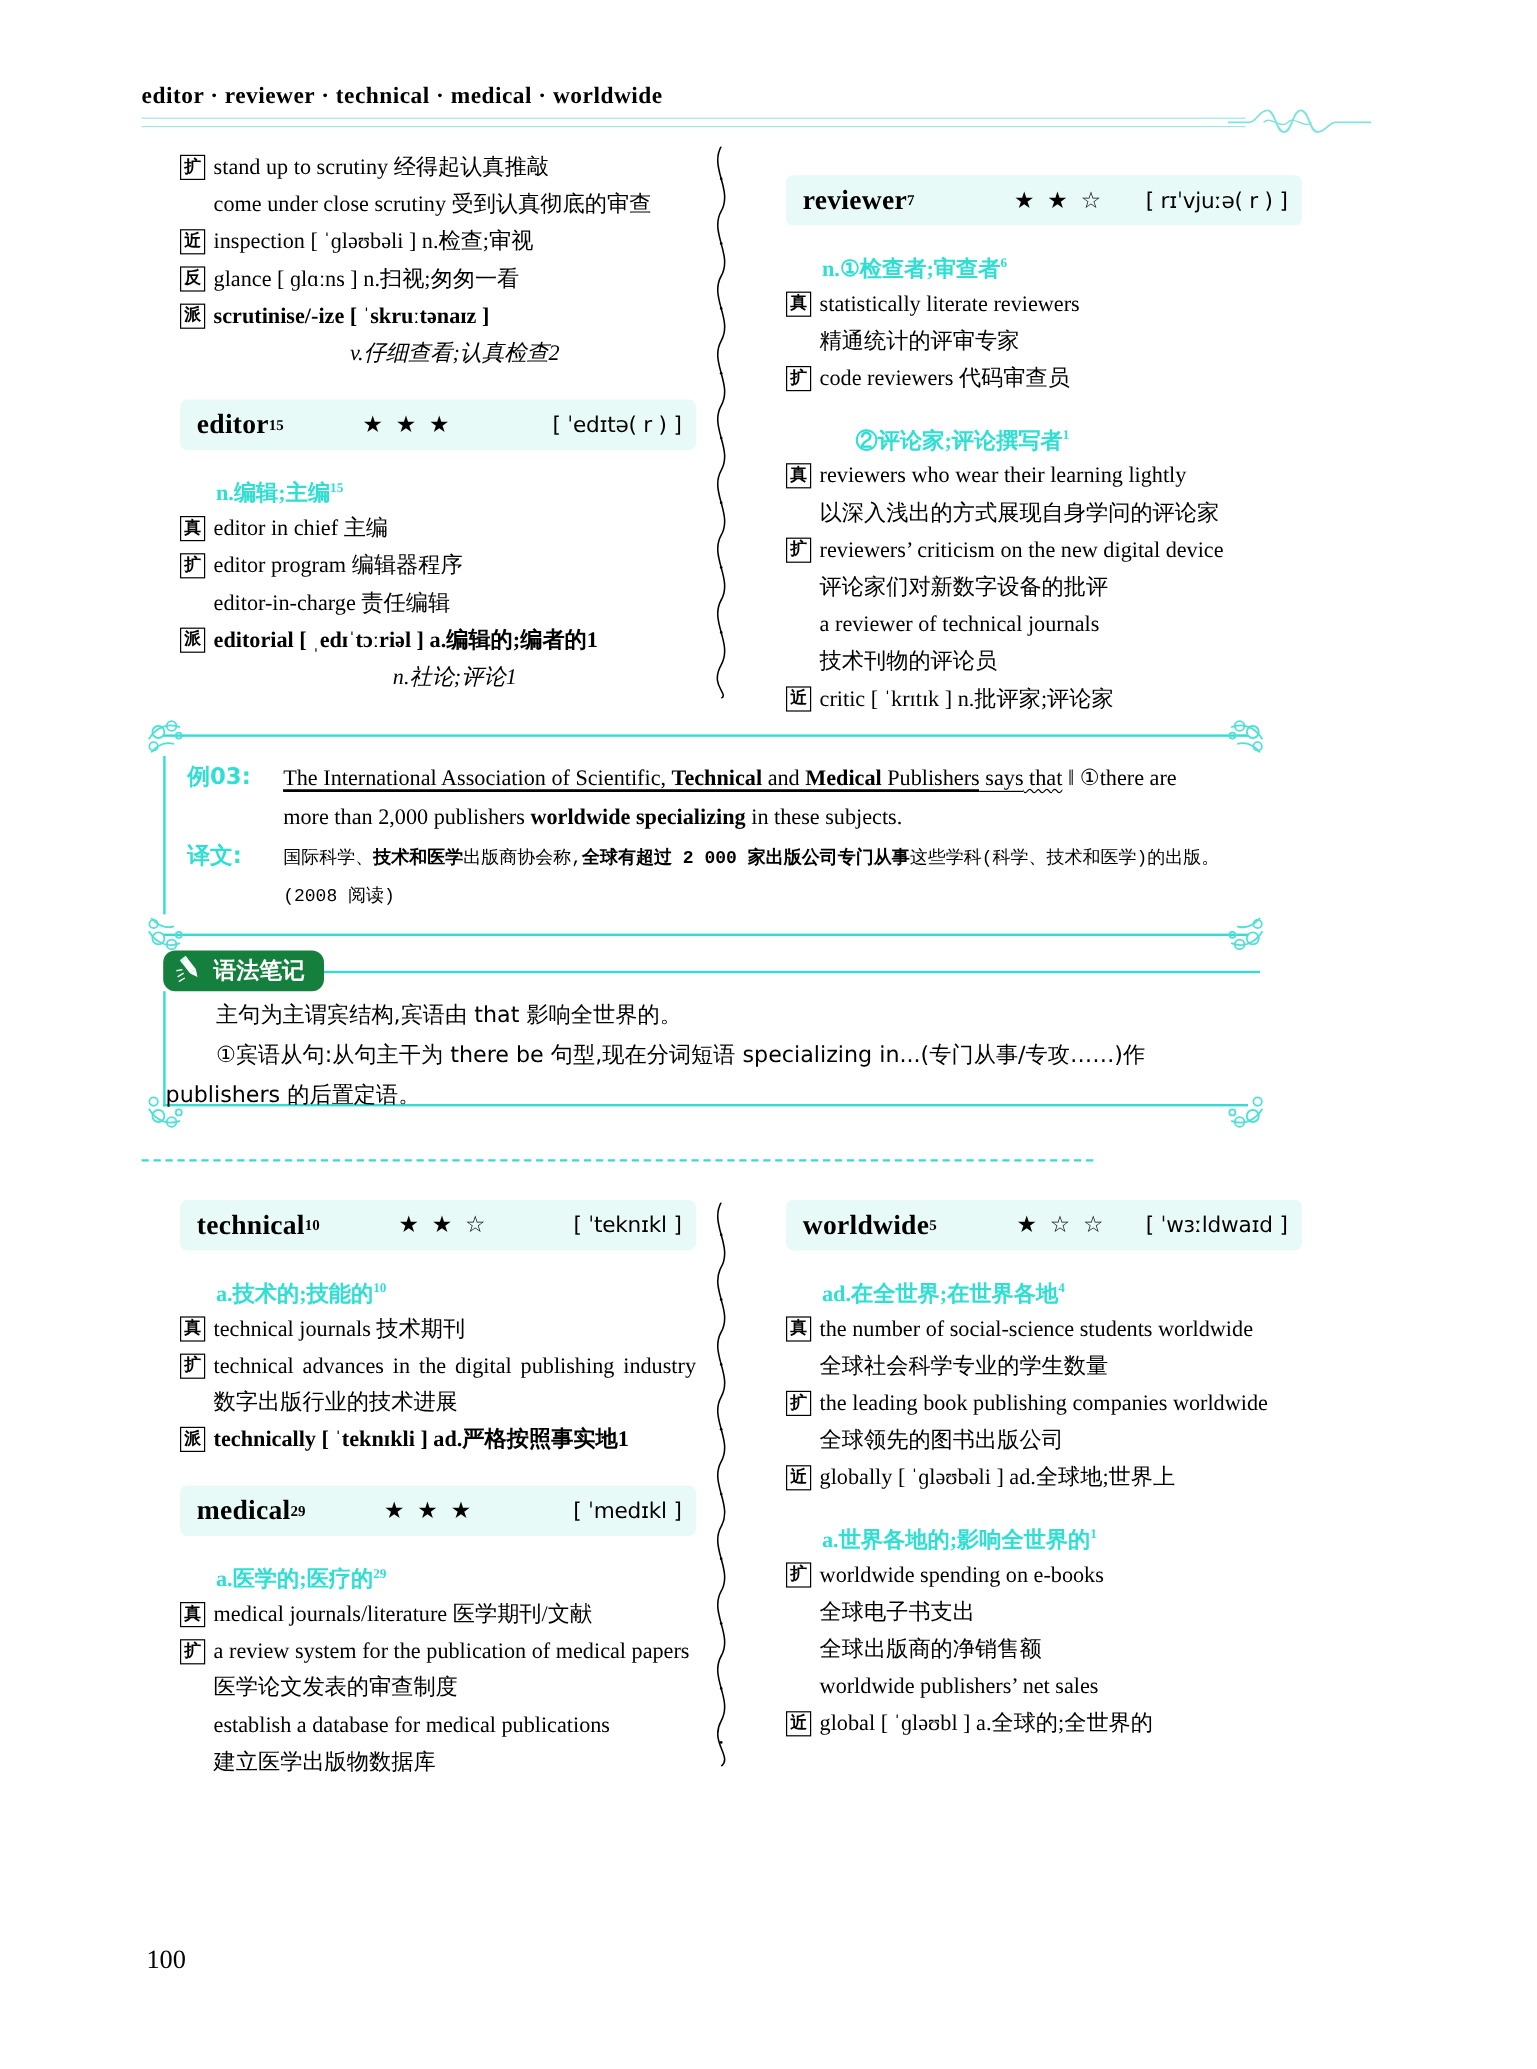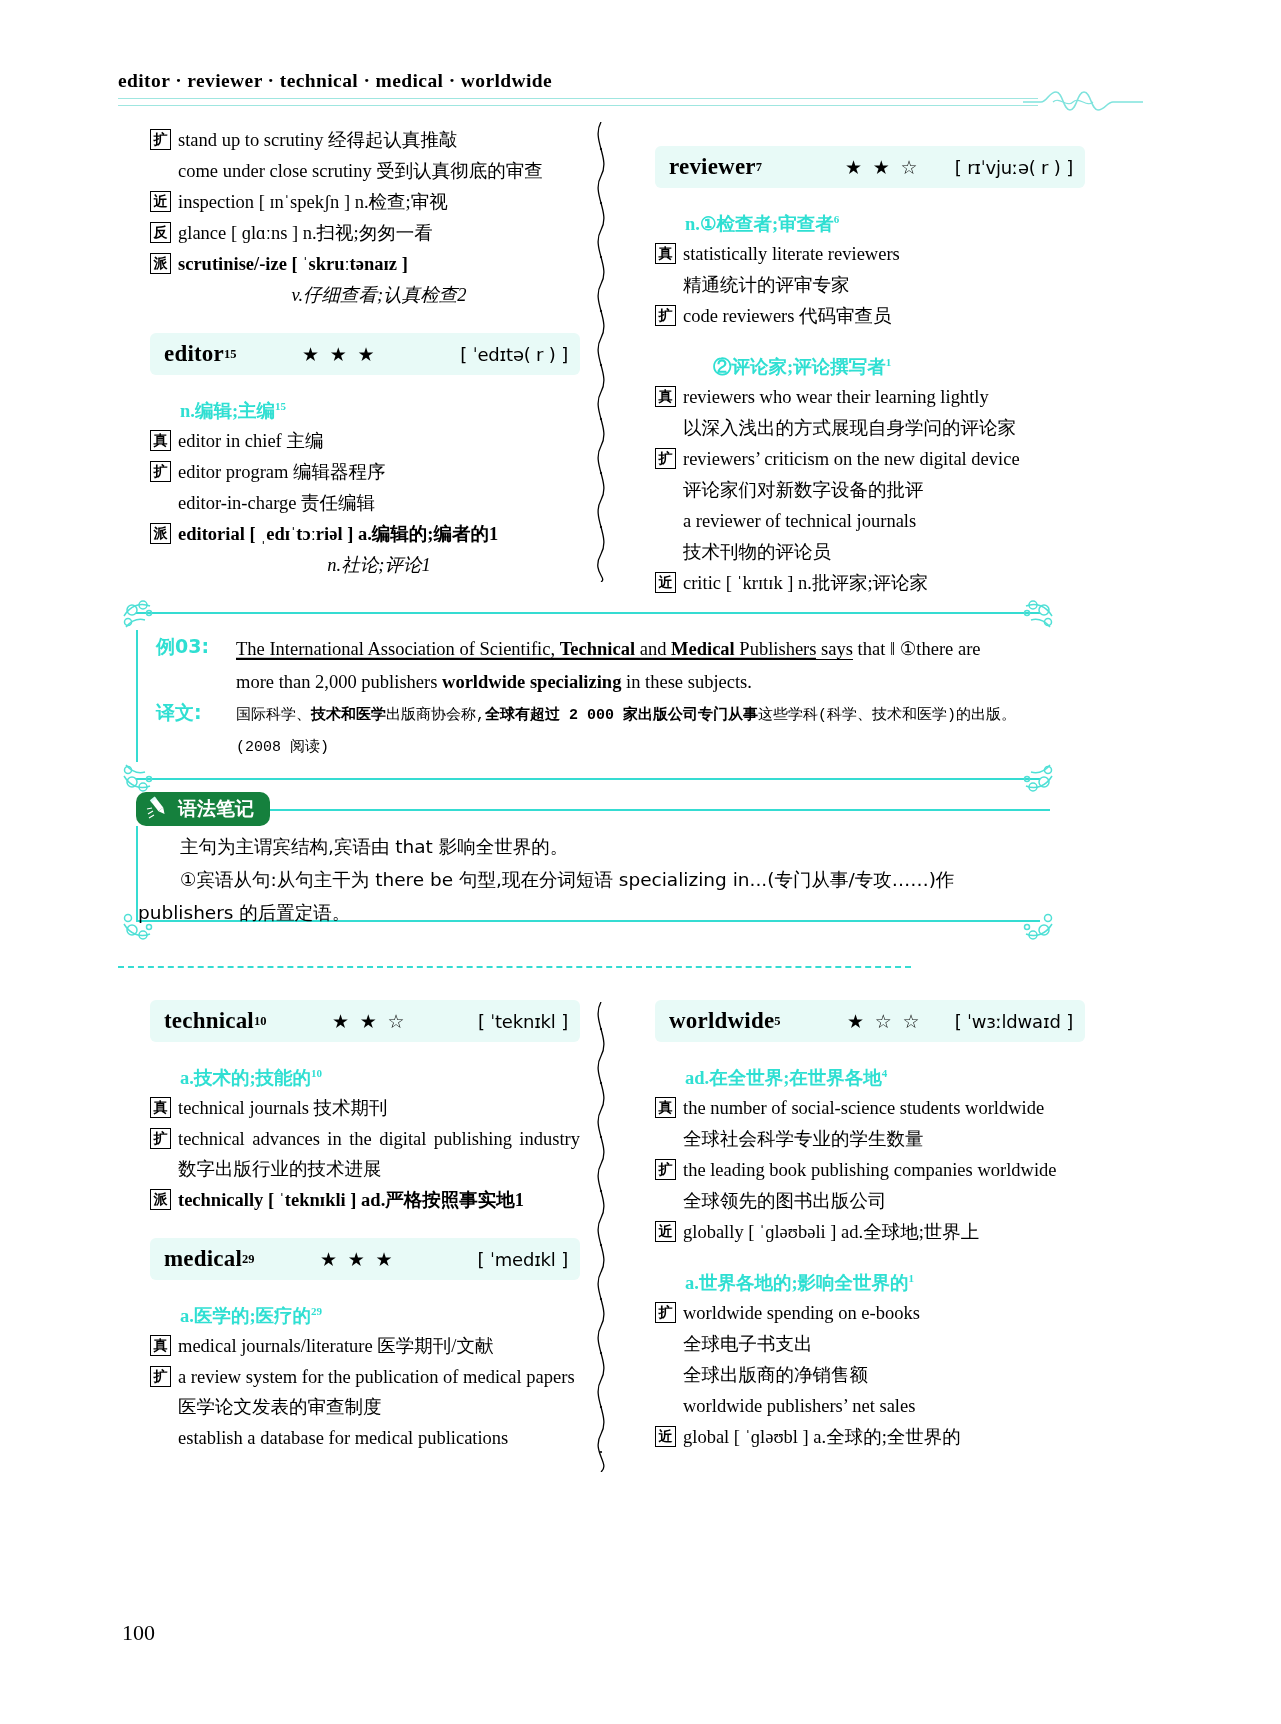--- a/index.html
+++ b/index.html
@@ -185,20 +185,21 @@
     right: 38px;
     font-size: 18.5px;
     line-height: 31px;
   }
   .ul1 { border-bottom: 1.3px solid #000; }
   .ul2 {
     border-bottom: 1.3px solid #000;
     box-shadow: inset 0 -5px 0 -3.7px #000;
   }
   .wavyu {
+    text-decoration: underline;
     text-decoration-style: wavy;
     text-decoration-thickness: 1px;
     text-underline-offset: 3px;
   }
   .ex-cn-label {
     position: absolute;
     left: 38px;
     top: 88px;
     color: #2fdfd2;
     font-weight: bold;
@@ -329,21 +330,21 @@
       <div class="row">
         <div class="tag">扩</div>
         <div class="txt">stand up to scrutiny 经得起认真推敲</div>
       </div>
       <div class="row">
         <div class="tag-spacer"></div>
         <div class="txt">come under close scrutiny 受到认真彻底的审查</div>
       </div>
       <div class="row">
         <div class="tag">近</div>
-        <div class="txt">inspection [ ɪnˈspekʃn ] n.检查;审视</div>
+        <div class="txt">inspection [ ˈɡləʊbəli ] n.检查;审视</div>
       </div>
       <div class="row">
         <div class="tag">反</div>
         <div class="txt">glance [ ɡlɑːns ] n.扫视;匆匆一看</div>
       </div>
       <div class="row">
         <div class="tag">派</div>
         <div class="txt" style="font-weight:bold;">scrutinise/-ize [ ˈskruːtənaɪz ]</div>
       </div>
       <div class="row">
@@ -619,20 +620,24 @@
         <div class="txt">medical journals/literature 医学期刊/文献</div>
       </div>
       <div class="row">
         <div class="tag">扩</div>
         <div class="txt">a review system for the publication of medical papers 医学论文发表的审查制度</div>
       </div>
       <div class="row">
         <div class="tag-spacer"></div>
         <div class="txt">establish a database for medical publications</div>
       </div>
+      <div class="row">
+        <div class="tag-spacer"></div>
+        <div class="txt">建立医学出版物数据库</div>
+      </div>
     </div>
   </div>
 
   <div class="col-right" style="top:1000px;">
     <div>
       <div class="hw">
         <span class="hw-word">worldwide</span>
           <span class="hw-sup">5</span>
         <span class="hw-stars" style="left:192px;">★ ☆ ☆</span>
         <span class="hw-phon">[ ˈwɜːldwaɪd ]</span>

